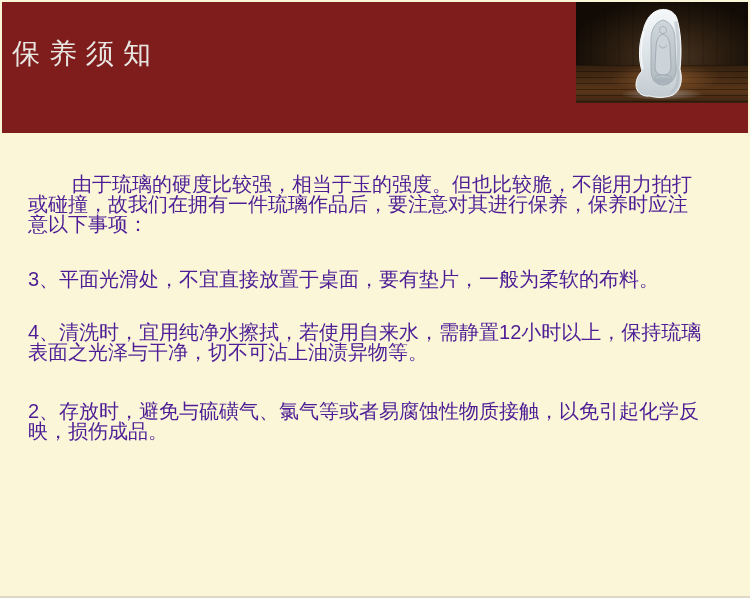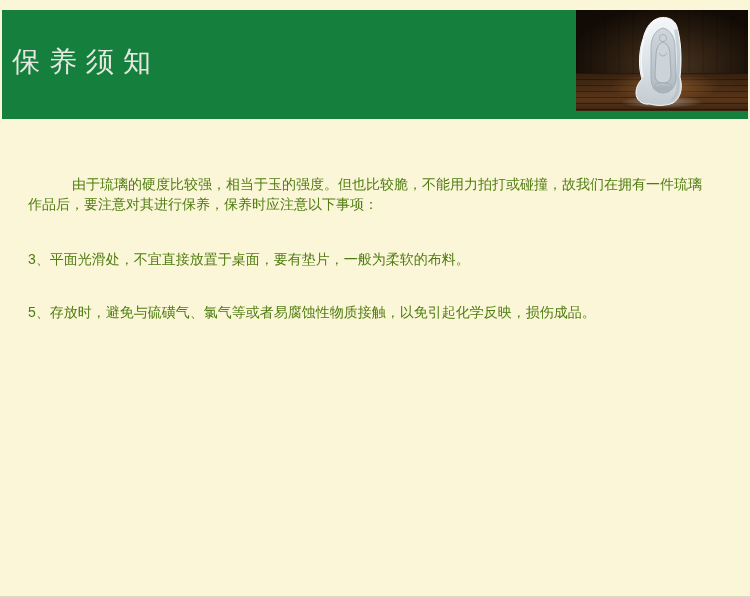--- a/index.html
+++ b/index.html
@@ -8,22 +8,22 @@
     position:relative;
     width:750px; height:598px;
     background:#fcf6d8;
     font-family:"Liberation Sans", sans-serif;
     overflow:hidden;
     border-bottom:2px solid #ddd8c6;
   }
 
   
   .header {
-    position:absolute; top:10px; left:2px; right:2px; height:109px;
-    background:#15803d;
+    position:absolute; top:2px; left:2px; right:2px; height:131px;
+    background:#7f1d1d;
   }
   .title {
     position:absolute; left:10px; top:33px;
     font-size:28px; font-weight:normal;
     letter-spacing:9px;
     color:#e8e6e1;
     white-space:nowrap;
   }
 
   
@@ -52,22 +52,22 @@
     border-radius:50%;
     background:radial-gradient(ellipse, rgba(235,240,245,0.45) 0%, rgba(235,240,245,0.12) 55%, transparent 75%);
   }
   .statue { position:absolute; top:5px; left:56px; width:62px; height:93px; }
 
   
   .content {
     position:absolute; top:103px; left:0;
     width:704px;
     padding:71px 0 0 28px;
-    color:#4d7c0f;
-    font-size:14px;
+    color:#4c1d95;
+    font-size:20px;
     line-height:20px;
   }
   .intro { text-indent:44px; margin:0; }
   .care-item { margin:0; }
   .care-item:nth-of-type(1) { margin-top:44px; }
   .care-item:nth-of-type(2) { margin-top:35px; }
   .care-item:nth-of-type(3) { margin-top:33px; }
   .care-item:nth-of-type(4) { margin-top:39px; }
   .care-item:nth-of-type(5) { margin-top:46px; }
 </style>
@@ -105,16 +105,17 @@
         <ellipse cx="31" cy="73.5" rx="10" ry="3" fill="#a8b2b9" opacity="0.8"></ellipse>
         <path d="M12 24 C9 34 8 50 11 62" fill="none" stroke="rgba(255,255,255,0.85)" stroke-width="1.2"></path>
         <path d="M27 4 C21 7 16 13 13 22" fill="none" stroke="rgba(255,255,255,0.7)" stroke-width="1"></path>
       </svg>
     </div>
   </div>
 
   <div class="content">
     <p class="intro">由于琉璃的硬度比较强，相当于玉的强度。但也比较脆，不能用力拍打或碰撞，故我们在拥有一件琉璃作品后，要注意对其进行保养，保养时应注意以下事项：</p>
     <p class="care-item">3、平面光滑处，不宜直接放置于桌面，要有垫片，一般为柔软的布料。</p>
-    <p class="care-item">5、存放时，避免与硫磺气、氯气等或者易腐蚀性物质接触，以免引起化学反映，损伤成品。</p>
+    <p class="care-item">4、清洗时，宜用纯净水擦拭，若使用自来水，需静置12小时以上，保持琉璃表面之光泽与干净，切不可沾上油渍异物等。</p>
+    <p class="care-item">2、存放时，避免与硫磺气、氯气等或者易腐蚀性物质接触，以免引起化学反映，损伤成品。</p>
   </div>
 
 </div>
 
 </body></html>

